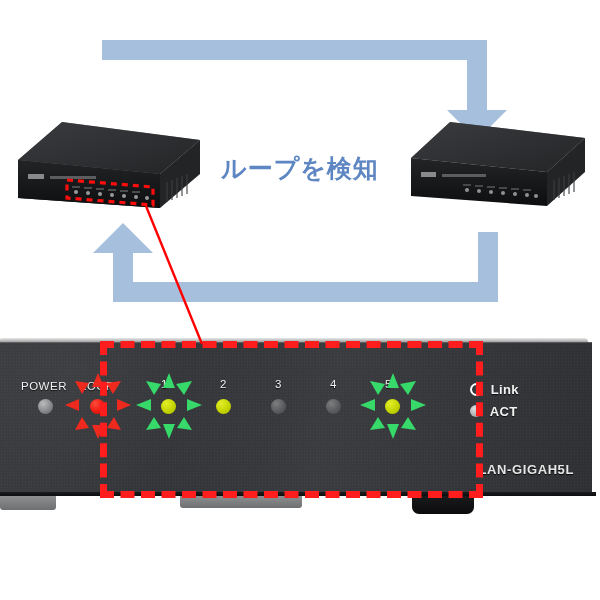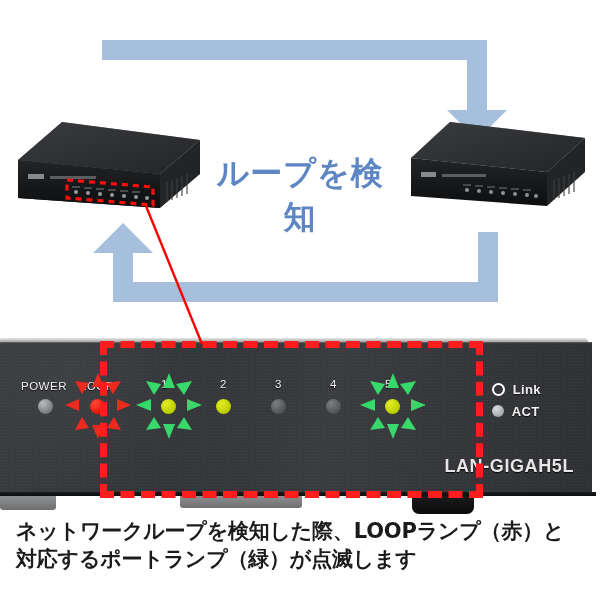--- a/index.html
+++ b/index.html
@@ -10,21 +10,21 @@
   }
   .stage{position:absolute;left:0;top:0;width:600px;height:600px;}
 
   
   .diagram{position:absolute;left:0;top:0;width:600px;height:330px;}
 
   .arrow-svg{position:absolute;left:0;top:0;width:600px;height:330px;}
 
   .loop-label{
     position:absolute;left:205px;top:152px;width:190px;
-    text-align:center;font-size:32px;font-weight:bold;letter-spacing:1px;
+    text-align:center;font-size:25px;font-weight:bold;letter-spacing:1px;
     color:#5d86c3;
     font-family:"DejaVu Sans","Liberation Sans",sans-serif;
   }
 
   
   .mini-switch{position:absolute;}
   .mini-switch svg{display:block;}
 
   
   .panel-wrap{position:absolute;left:0;top:335px;width:600px;height:175px;}
@@ -64,24 +64,24 @@
   .led.off.dim{background:radial-gradient(circle at 35% 30%,#7c7e80,#5a5c5e 55%,#434547);}
   .led.green{background:radial-gradient(circle at 35% 30%,#e2ee2a,#c3d400 55%,#a9b800);}
   .led.red{background:radial-gradient(circle at 35% 30%,#ff4a3a,#ee1c11 55%,#c70d05);}
   .led-label{
     position:absolute;color:#f0f0f0;font-size:11.5px;font-weight:normal;
     letter-spacing:.5px;white-space:nowrap;text-shadow:0 1px 1px rgba(0,0,0,.8);
   }
   .rays{position:absolute;width:70px;height:70px;pointer-events:none;}
   .model{
     position:absolute;right:18px;bottom:18px;color:#e6e6e6;
-    font-size:18px;font-weight:bold;letter-spacing:.6px;
+    font-size:13px;font-weight:bold;letter-spacing:.6px;
     text-shadow:0 1px 1px rgba(0,0,0,.9);
   }
-  .linkact{position:absolute;right:51px;top:36px;}
+  .linkact{position:absolute;right:73px;top:36px;}
   .la-row{display:flex;align-items:center;height:22px;}
   .la-dot{width:12px;height:12px;border-radius:50%;margin-right:8px;}
   .la-dot.ring{border:2px solid #ffffff;background:transparent;width:9px;height:9px;}
   .la-dot.fill{background:radial-gradient(circle at 35% 30%,#dcdcdc,#b0b2b4 55%,#8b8d8f);}
   .la-text{color:#f2f2f2;font-size:13px;font-weight:bold;letter-spacing:.4px;
            text-shadow:0 1px 1px rgba(0,0,0,.8);}
 
   
   .dash-box{
     position:absolute;left:100px;top:341px;width:383px;height:157px;
@@ -302,18 +302,14 @@
     <div class="foot" style="left:180px;top:161px;width:122px;height:12px;"></div>
     <div class="foot dark" style="left:412px;top:161px;width:62px;height:18px;"></div>
   </div>
 
   <div class="dash-box"></div>
 
   <svg class="callout-line" viewBox="0 0 600 600">
     <line x1="146" y1="206" x2="202" y2="344" stroke="#ff0000" stroke-width="2.4"></line>
   </svg>
 
-  <div class="caption">
-    <div>ネットワークループを検知した際、LOOPランプ（赤）と</div>
-    <div>対応するポートランプ（緑）が点滅します</div>
-  </div>
 
 </div>
 
 </body></html>

